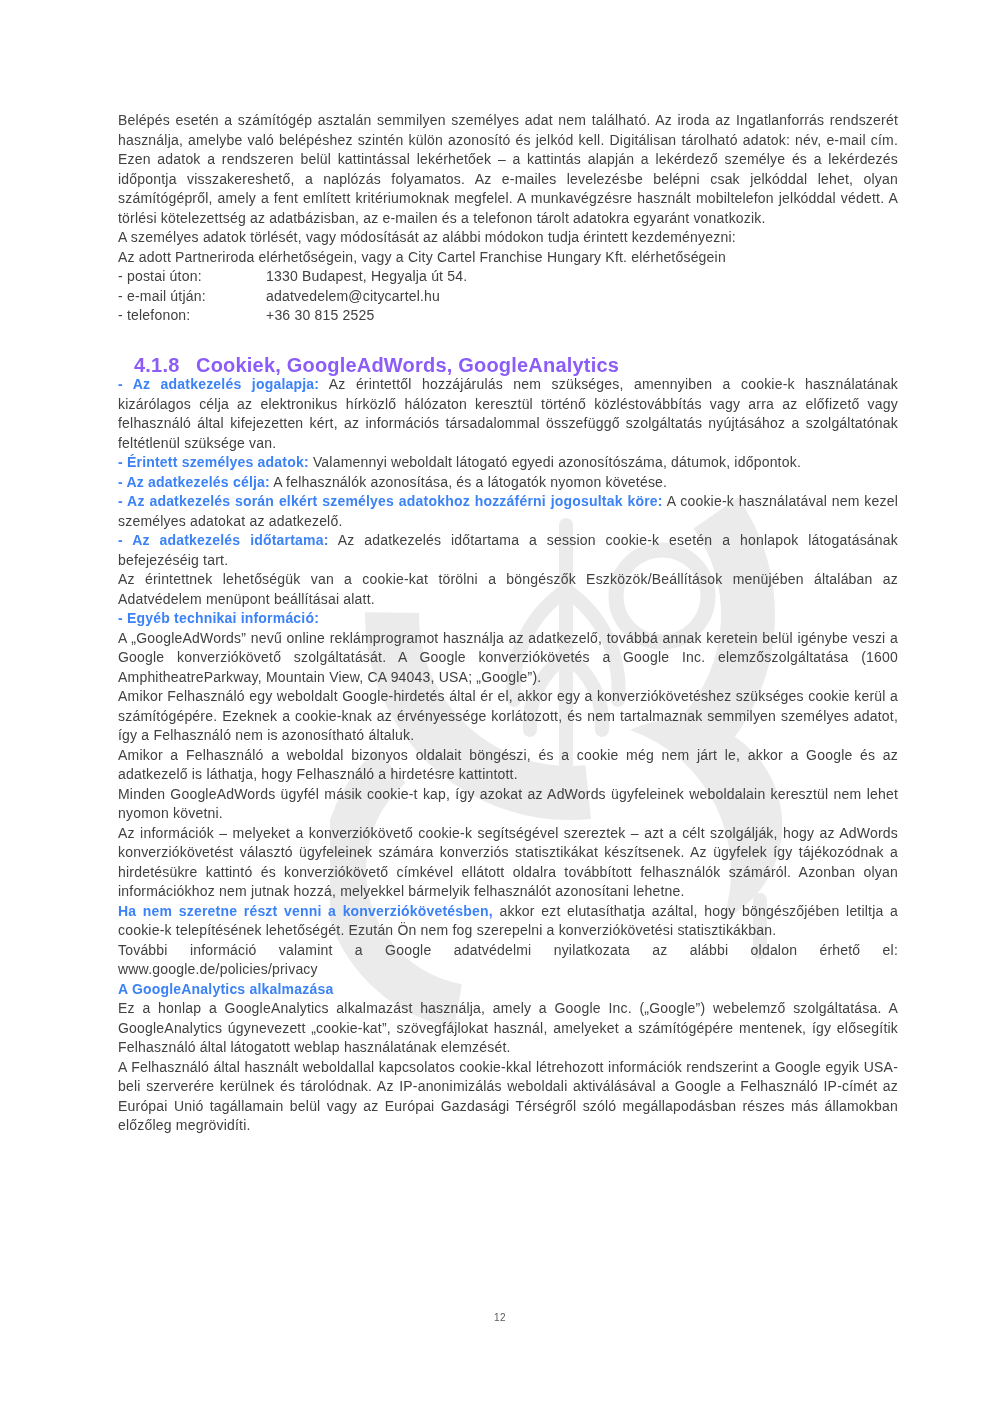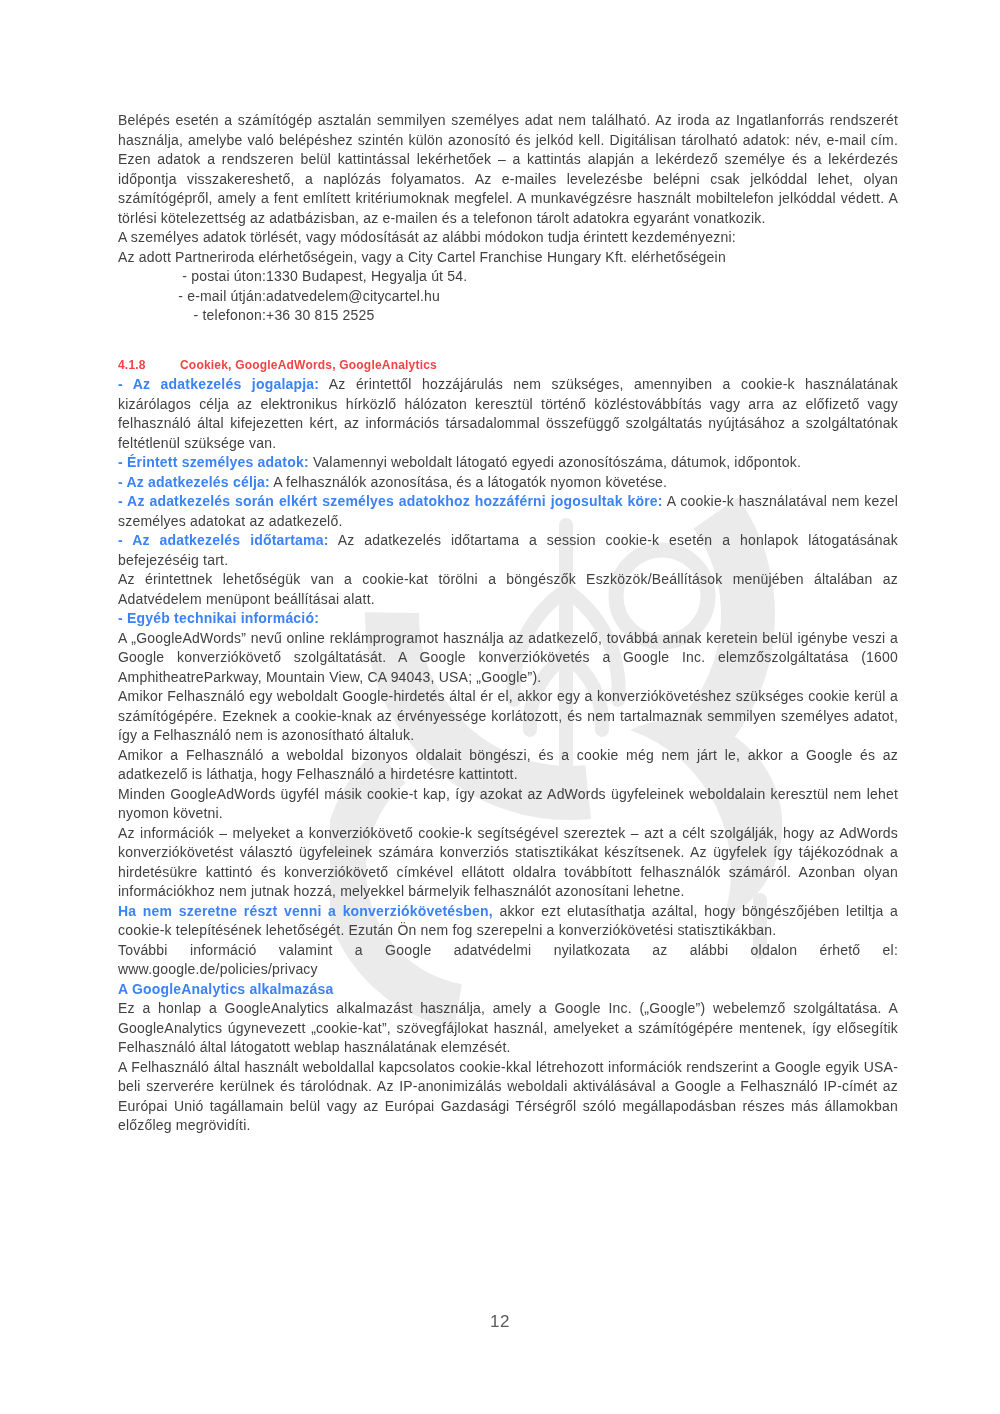--- a/index.html
+++ b/index.html
@@ -28,35 +28,36 @@
     font-size: 14px;
     line-height: 19.5px;
     letter-spacing: 0.2px;
     color: #414141;
   }
   .content p { margin: 0; }
   .just { text-align: justify; }
   b, .bold { font-weight: bold; color: #3b82f6; }
   .bold-line { font-weight: bold; color: #3b82f6; }
   .contact-row { display: flex; }
-  .clabel { width: 148px; flex: none; text-align: right; }
+  .clabel { width: 148px; flex: none; }
   .sec-heading {
     margin-top: 30px;
     font-weight: bold;
-    color: #ef4444;
-    font-size: 12px;
+    color: #8b5cf6;
+    font-size: 20px;
+    margin-left: 16px;
   }
   .secnum { display: inline-block; width: 62px; }
   .ga-heading { margin-top: 19.5px; }
   .footer {
     position: absolute;
     left: 0; right: 0;
     top: 1312px;
     text-align: center;
-    font-size: 17px;
+    font-size: 10px;
     color: #5a5a5a;
     z-index: 1;
     letter-spacing: 0.5px;
   }
 </style>
 </head>
 <body>
 
 <div class="page">
 

